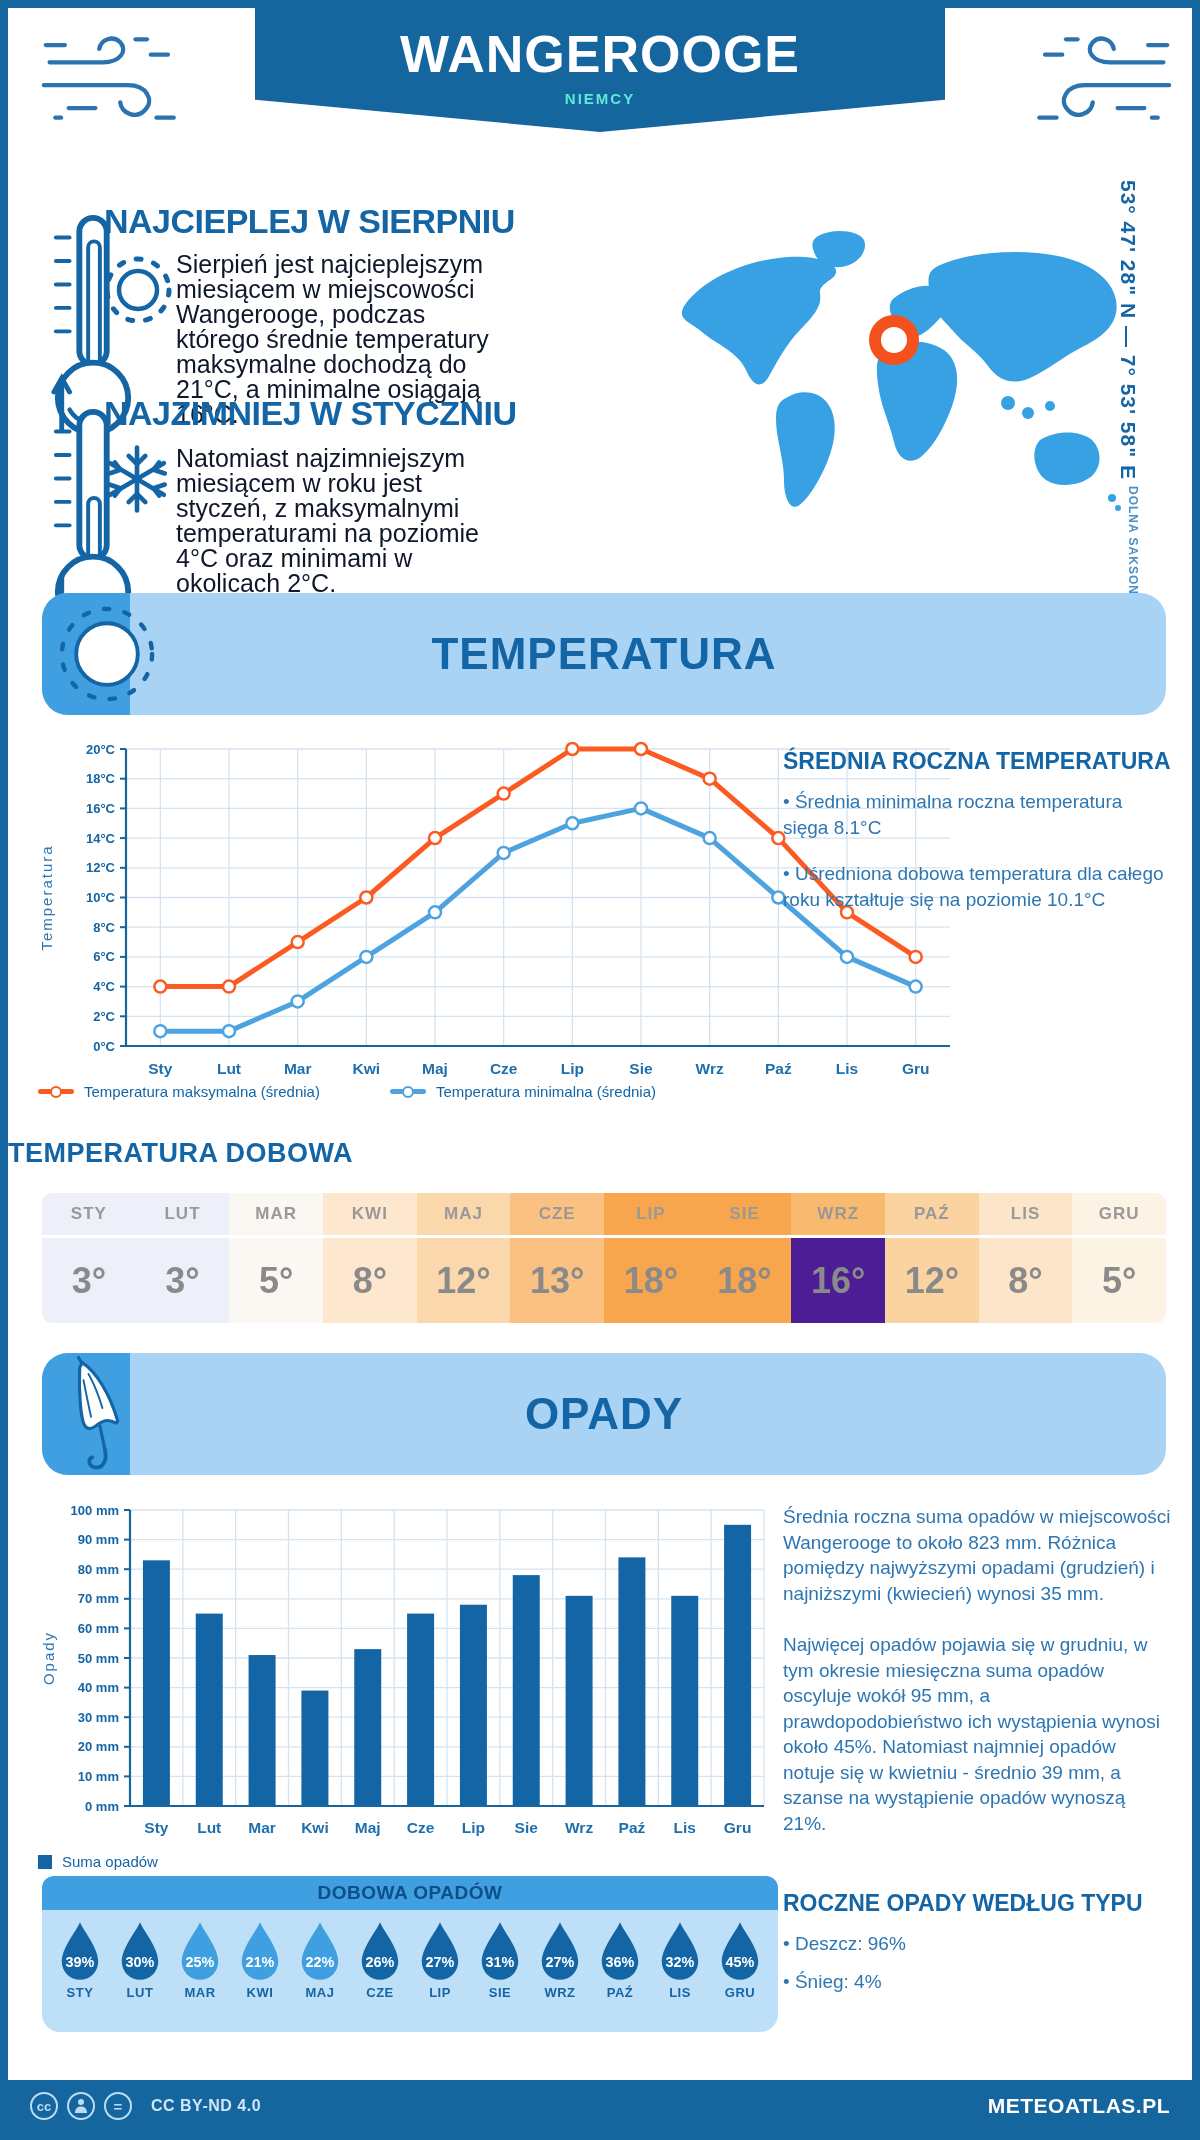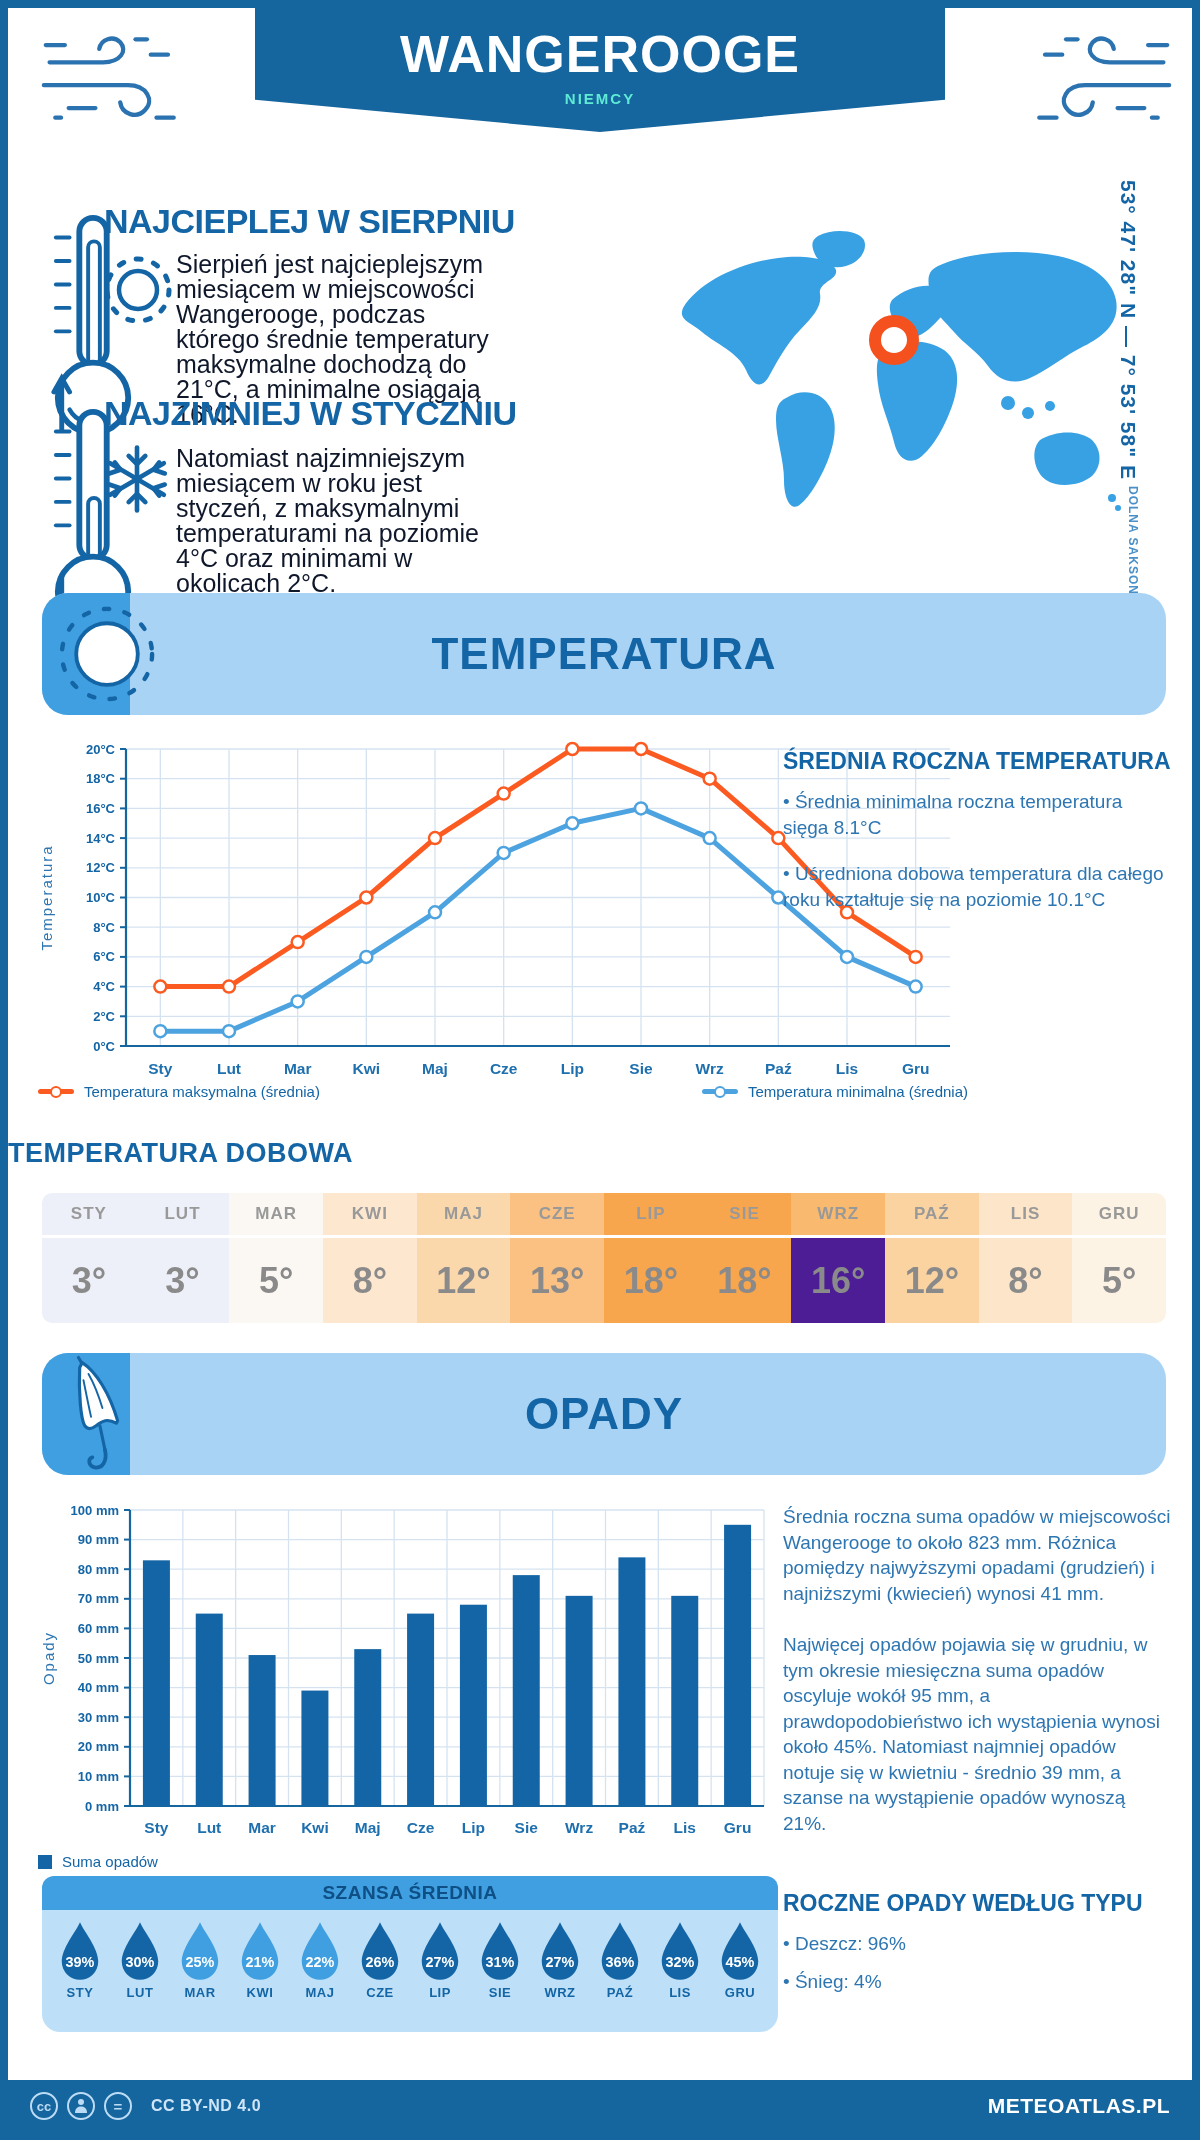--- a/index.html
+++ b/index.html
@@ -30,21 +30,21 @@
   .section-banner .section-title{position:absolute;left:0;right:0;top:36px;text-align:center;
        font-size:44px;font-weight:bold;color:#1465A5;letter-spacing:1px;}
 
   
   .panel-heading{font-size:23px;font-weight:bold;color:#1465A5;margin:0 0 14px 0;}
   .panel-bullet{font-size:19px;line-height:26px;color:#2E76B2;margin:0 0 20px 0;}
   .panel-bullet:before{content:"• ";}
   .panel-par{font-size:19px;line-height:25.5px;color:#2E76B2;margin:0 0 26px 0;}
 
   
-  .legend-row{display:flex;justify-content:space-between;gap:70px;align-items:center;}
+  .legend-row{display:flex;justify-content:flex-start;gap:70px;align-items:center;}
   .legend-item{display:flex;align-items:center;gap:10px;font-size:15px;color:#1465A5;}
   .leg-line{position:relative;width:36px;height:5px;border-radius:3px;display:inline-block;}
   .leg-dot{position:absolute;left:12px;top:-3.5px;width:8px;height:8px;border-radius:50%;
            background:#fff;border:2.5px solid #000;box-sizing:content-box;}
   .leg-square{width:14px;height:14px;display:inline-block;}
 
   
   .daily-title{left:0;right:0;text-align:left;font-size:27px;font-weight:bold;color:#1465A5;letter-spacing:0.5px;}
   .daily-table{left:34px;top:1185px;width:1124px;height:130px;display:flex;border-radius:10px;overflow:hidden;}
   .daily-col{flex:1;display:flex;flex-direction:column;}
@@ -449,30 +449,30 @@
       </svg></div>
 
   <div class="abs legend-row" style="left:30px;top:1845px;width:740px;">
     <div class="legend-item">
       <span class="leg-square" id="leg-sum-swatch" style="background: rgb(20, 101, 165);"></span>
       <span>Suma opadów</span>
     </div>
   </div>
 
   <div class="abs" style="left:775px;top:1496px;width:388px;">
-    <p class="panel-par">Średnia roczna suma opadów w miejscowości Wangerooge to około 823 mm. Różnica pomiędzy najwyższymi opadami (grudzień) i najniższymi (kwiecień) wynosi 41 mm.</p>
+    <p class="panel-par">Średnia roczna suma opadów w miejscowości Wangerooge to około 823 mm. Różnica pomiędzy najwyższymi opadami (grudzień) i najniższymi (kwiecień) wynosi 35 mm.</p>
     <p class="panel-par">Najwięcej opadów pojawia się w grudniu, w tym okresie miesięczna suma opadów oscyluje wokół 95 mm, a prawdopodobieństwo ich wystąpienia wynosi około 45%. Natomiast najmniej opadów notuje się w kwietniu - średnio 39 mm, a szanse na wystąpienie opadów wynoszą 21%.</p>
   </div>
   <div class="abs" style="left:775px;top:1882px;width:388px;">
     <p class="panel-heading">ROCZNE OPADY WEDŁUG TYPU</p>
     <p class="panel-bullet" style="margin-bottom:12px;">Deszcz: 96%</p>
     <p class="panel-bullet">Śnieg: 4%</p>
   </div>
 
-  <div class="abs chance-header">SZANSA ŚREDNIA</div>
+  <div class="abs chance-header">DOBOWA OPADÓW</div>
   <div class="abs chance-body" id="chance-body">
       <div class="drop-cell">
        <svg width="48" height="62" viewBox="0 0 100 128">
          <path d="M50 4 C60 26 88 58 88 86 A38 38 0 0 1 12 86 C12 58 40 26 50 4 Z" fill="#1465A5"></path>
          <text x="50" y="97" text-anchor="middle" font-size="30" font-weight="bold" fill="#fff" font-family="Liberation Sans,sans-serif">39%</text>
        </svg>
        <div class="drop-month">STY</div>
      </div>
       <div class="drop-cell">
        <svg width="48" height="62" viewBox="0 0 100 128">

